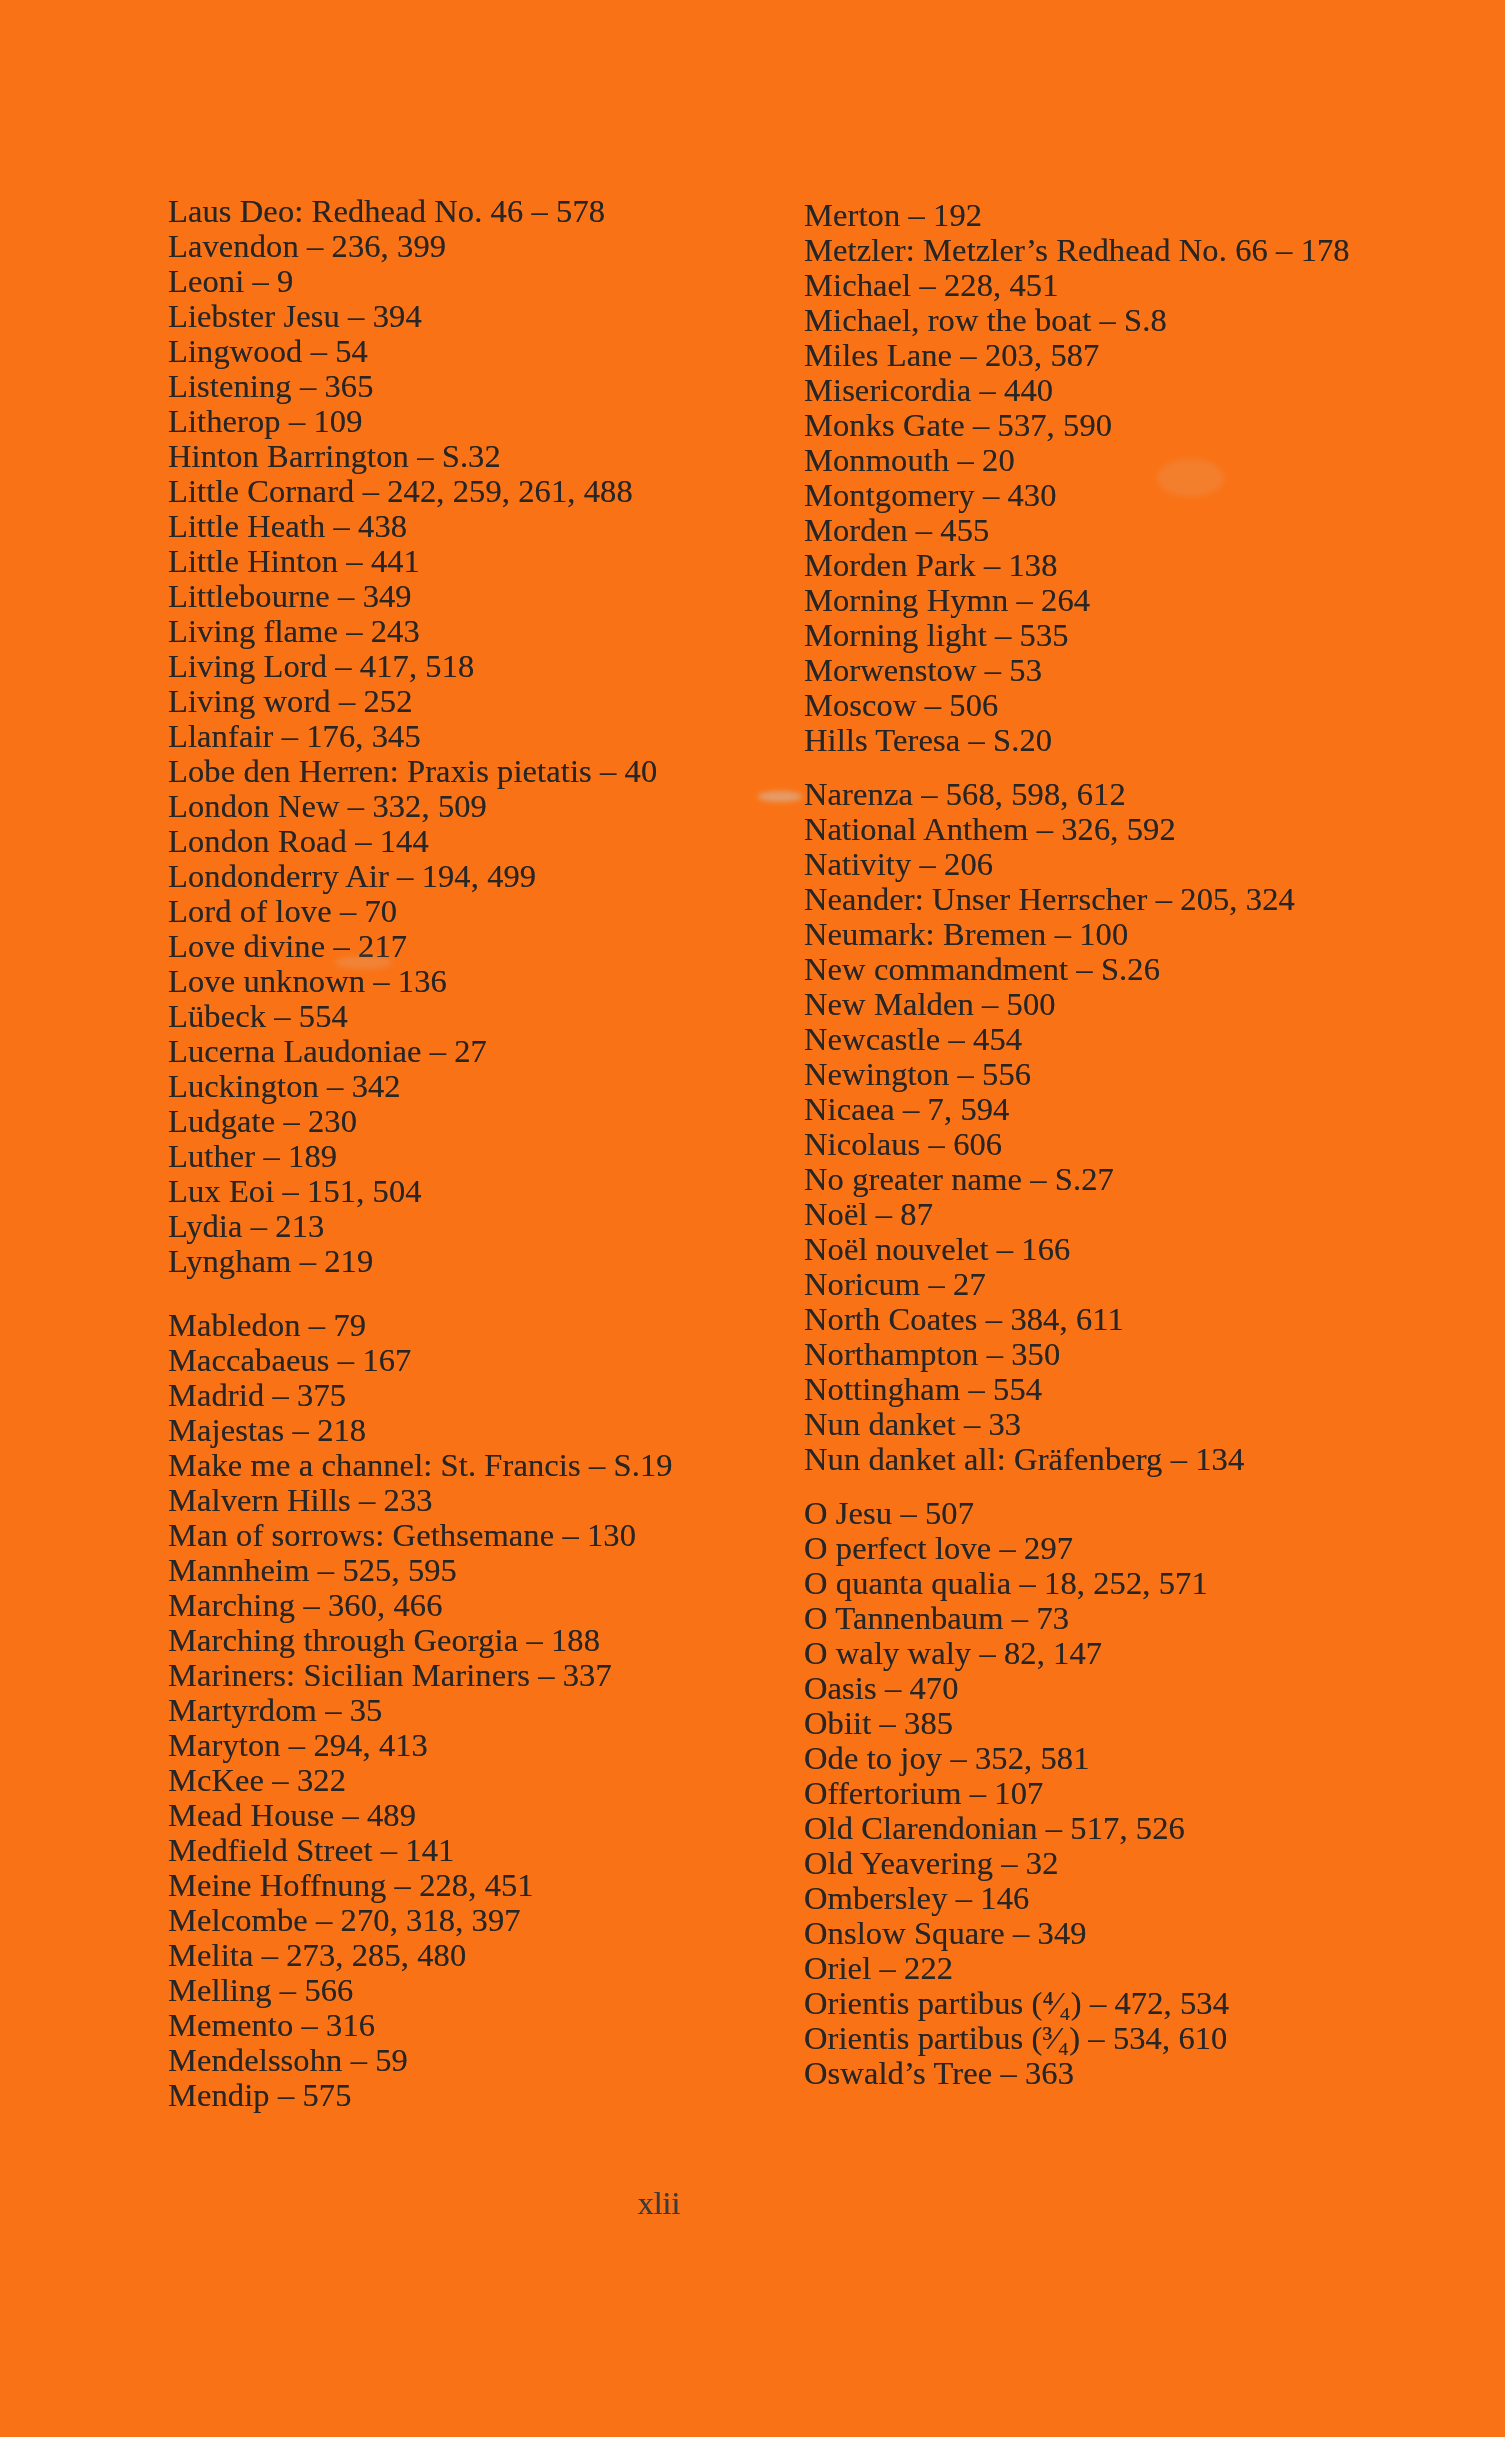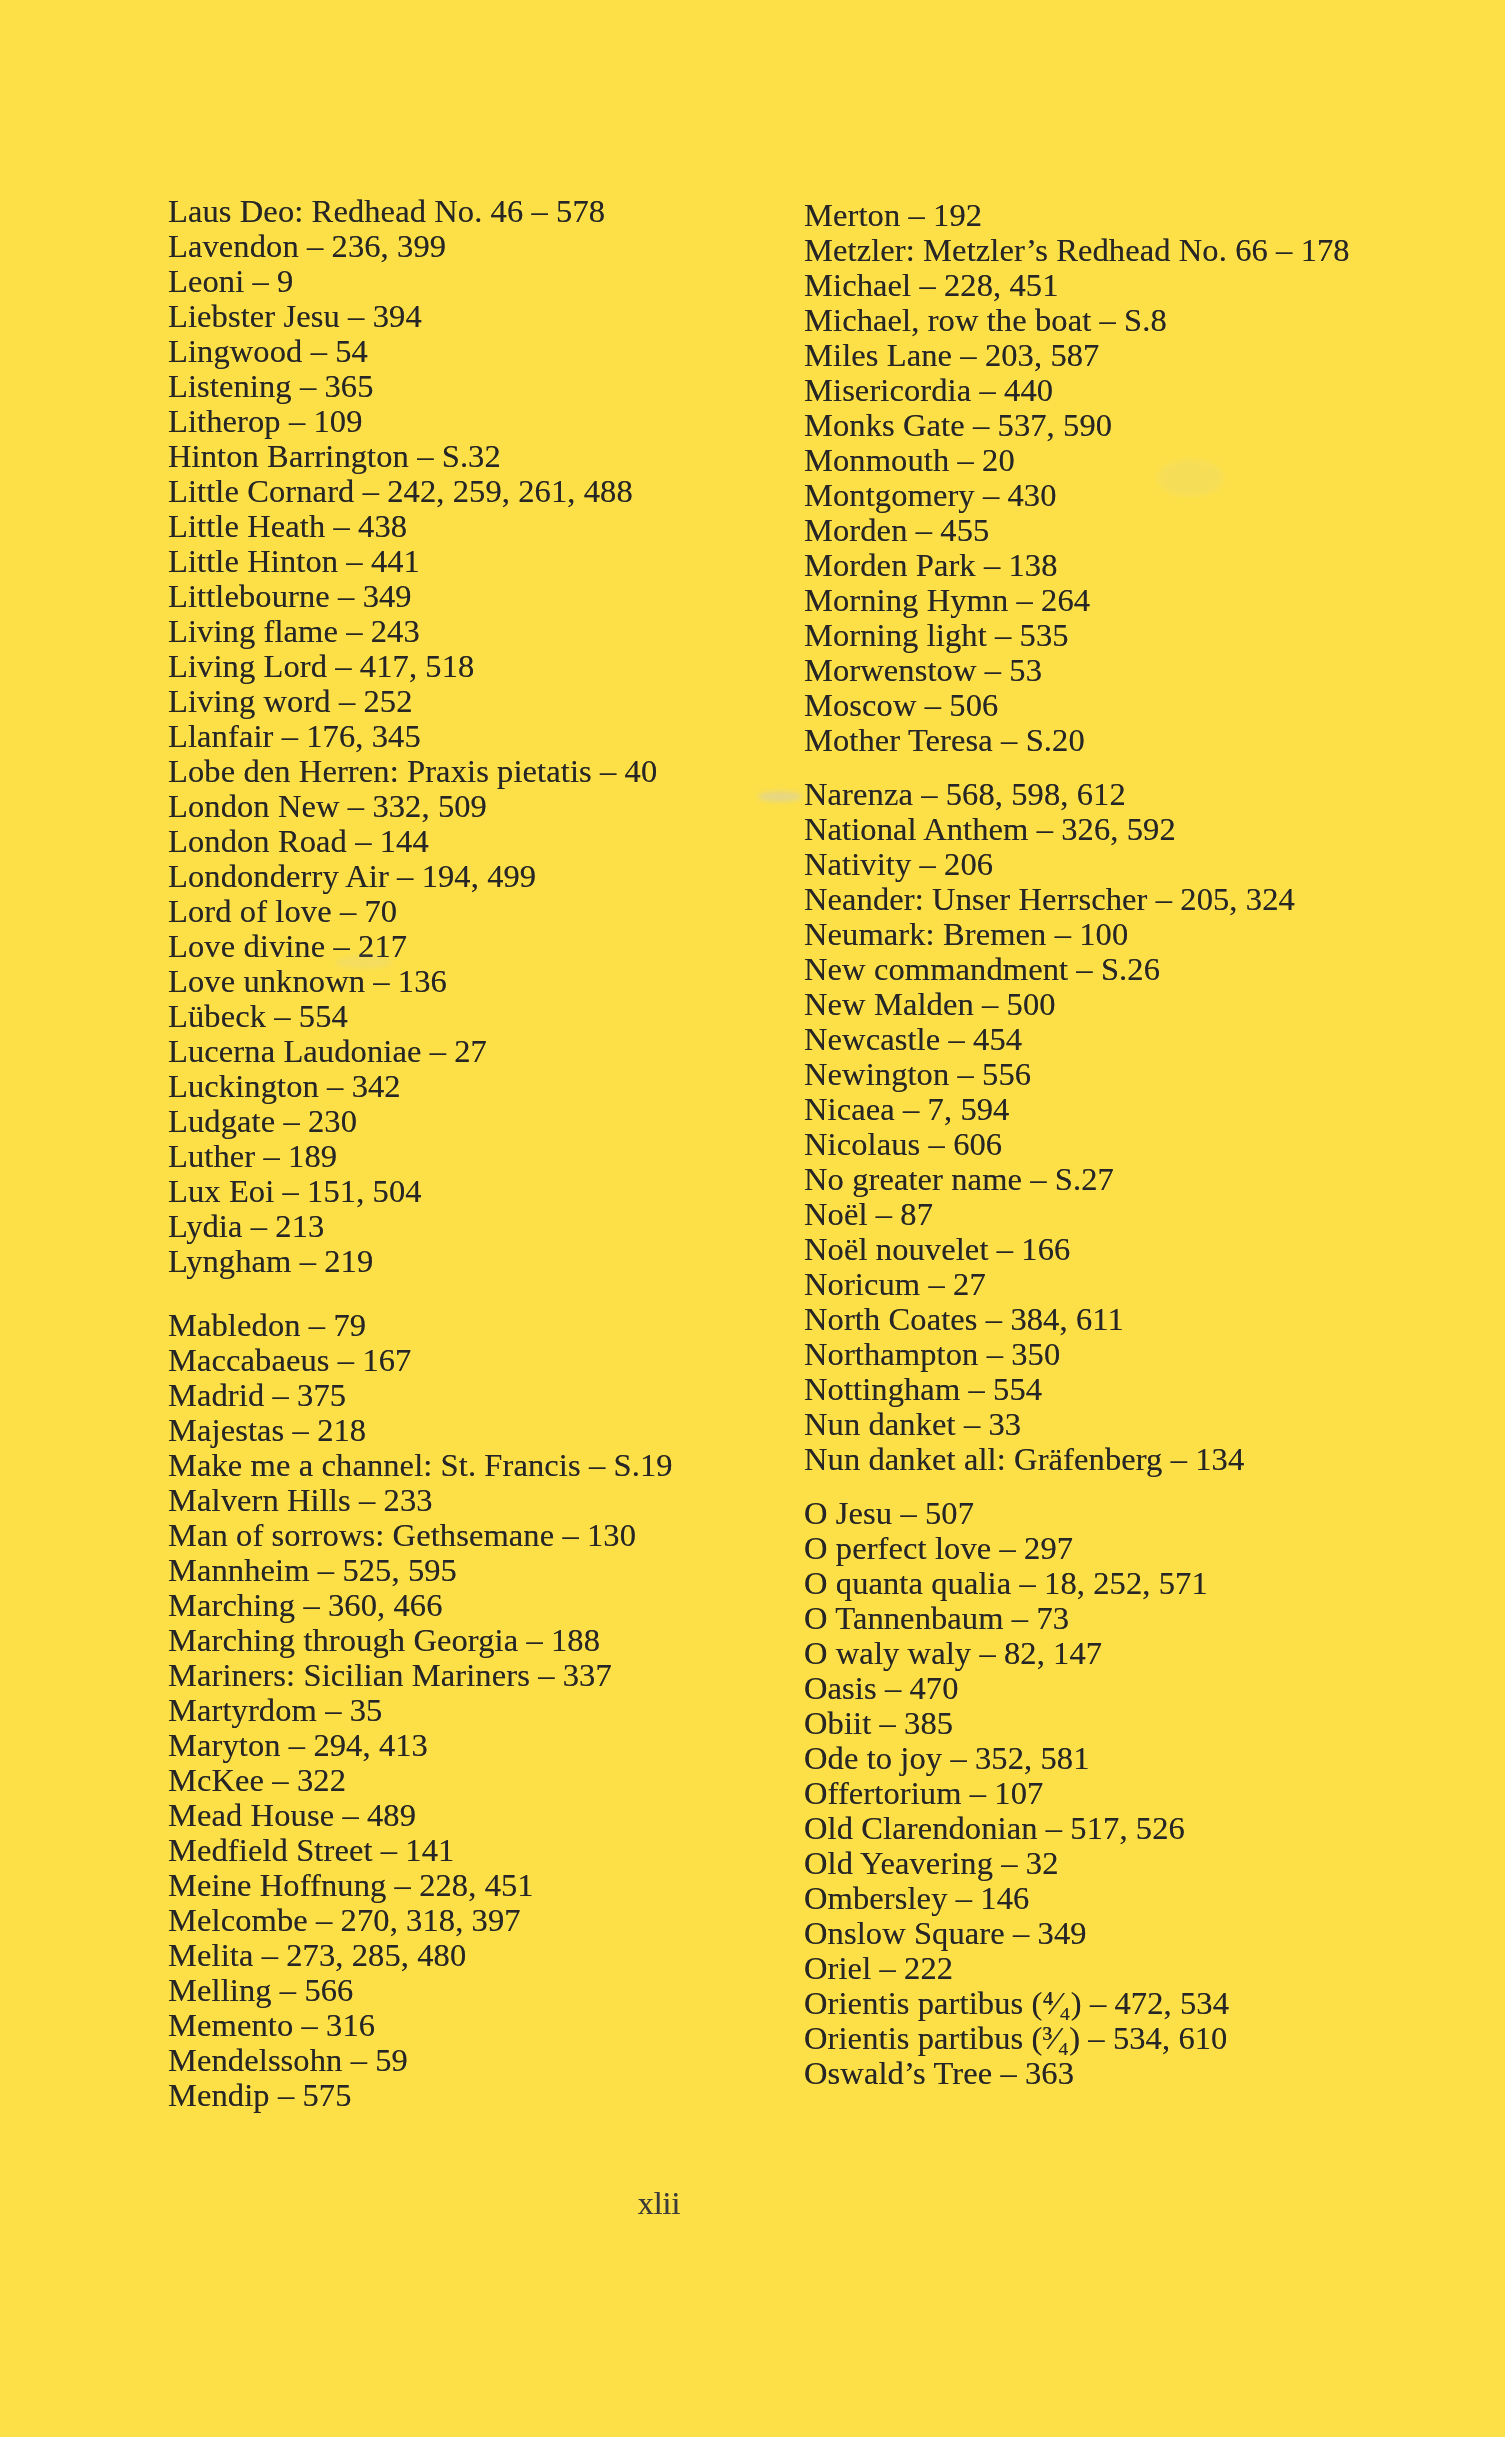--- a/index.html
+++ b/index.html
@@ -12,21 +12,21 @@
     position: relative;
     background: #f2f2f0;
     font-family: "Liberation Serif", "DejaVu Serif", serif;
   }
   .page {
     position: absolute;
     left: 0;
     top: 0;
     width: 1506px;
     height: 2438px;
-    background: #fde047;
+    background: #f97316;
     overflow: hidden;
   }
   .column {
     position: absolute;
     font-size: 32.5px;
     line-height: 35px;
     color: #262626;
     letter-spacing: 0.1px;
     text-shadow: 0 0 0.6px rgba(20,20,20,0.5);
   }
@@ -140,21 +140,21 @@
         <div class="entry">Misericordia – 440</div>
         <div class="entry">Monks Gate – 537, 590</div>
         <div class="entry">Monmouth – 20</div>
         <div class="entry">Montgomery – 430</div>
         <div class="entry">Morden – 455</div>
         <div class="entry">Morden Park – 138</div>
         <div class="entry">Morning Hymn – 264</div>
         <div class="entry">Morning light – 535</div>
         <div class="entry">Morwenstow – 53</div>
         <div class="entry">Moscow – 506</div>
-        <div class="entry">Mother Teresa – S.20</div>
+        <div class="entry">Hills Teresa – S.20</div>
       </div>
       <div class="section">
 
       <div class="entry">Narenza – 568, 598, 612</div>
         <div class="entry">National Anthem – 326, 592</div>
         <div class="entry">Nativity – 206</div>
         <div class="entry">Neander: Unser Herrscher – 205, 324</div>
         <div class="entry">Neumark: Bremen – 100</div>
         <div class="entry">New commandment – S.26</div>
         <div class="entry">New Malden – 500</div>

